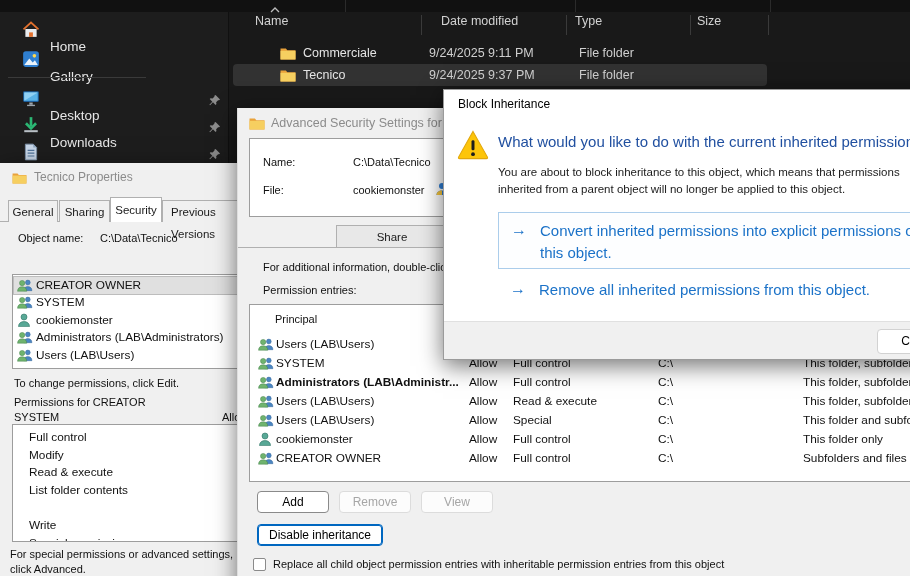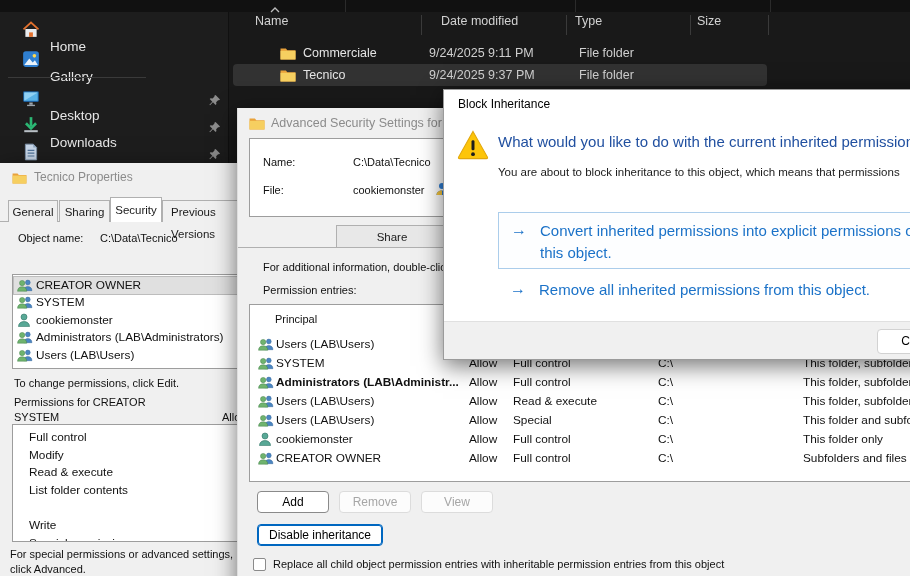--- a/index.html
+++ b/index.html
@@ -399,20 +399,21 @@
     <span class="abs" style="left:12px;top:38px;">
       <svg width="34" height="34" viewBox="0 0 32 32">
           <path d="M16 3.2 L29.6 27.4 Q30.2 28.8 28.6 28.8 L3.4 28.8 Q1.8 28.8 2.4 27.4 Z" fill="#fdc50a" stroke="#e2a70c" stroke-width="1"></path>
           <rect x="14.6" y="11.5" width="2.8" height="9.5" rx="1.3" fill="#1d1d1d"></rect>
           <circle cx="16" cy="24.6" r="1.8" fill="#1d1d1d"></circle>
         </svg>
     </span>
 
     <div class="blk-heading abs nowrap" style="left:54px;top:43px;">What would you like to do with the current inherited permissions?</div>
     <div class="blk-body abs nowrap" style="left:54px;top:76px;">You are about to block inheritance to this object, which means that permissions</div>
+    <div class="blk-body abs nowrap" style="left:54px;top:93px;">inherited from a parent object will no longer be applied to this object.</div>
 
     <div class="abs" style="left:54px;top:122px;width:540px;height:57px;border:1px solid #abcdeb;background:#fdfeff;box-sizing:border-box;">
       <span class="cmd-arrow abs" style="left:12px;top:8px;">→</span>
       <div class="cmdlink abs nowrap" style="left:41px;top:9px;">Convert inherited permissions into explicit permissions on</div>
       <div class="cmdlink abs nowrap" style="left:41px;top:31px;">this object.</div>
     </div>
 
     <div class="abs" style="left:54px;top:190px;width:540px;height:26px;">
       <span class="cmd-arrow abs" style="left:12px;top:0;">→</span>
       <div class="cmdlink abs nowrap" style="left:41px;top:1px;">Remove all inherited permissions from this object.</div>

